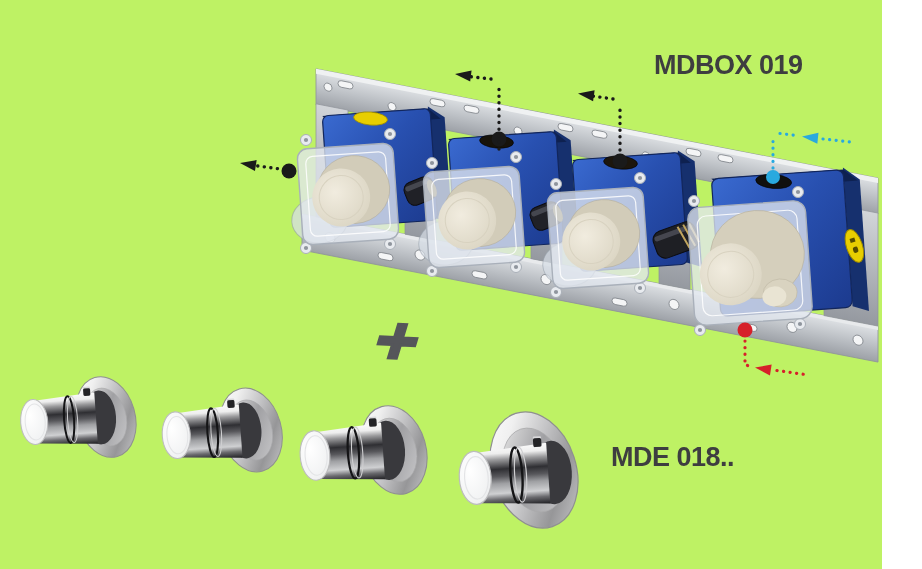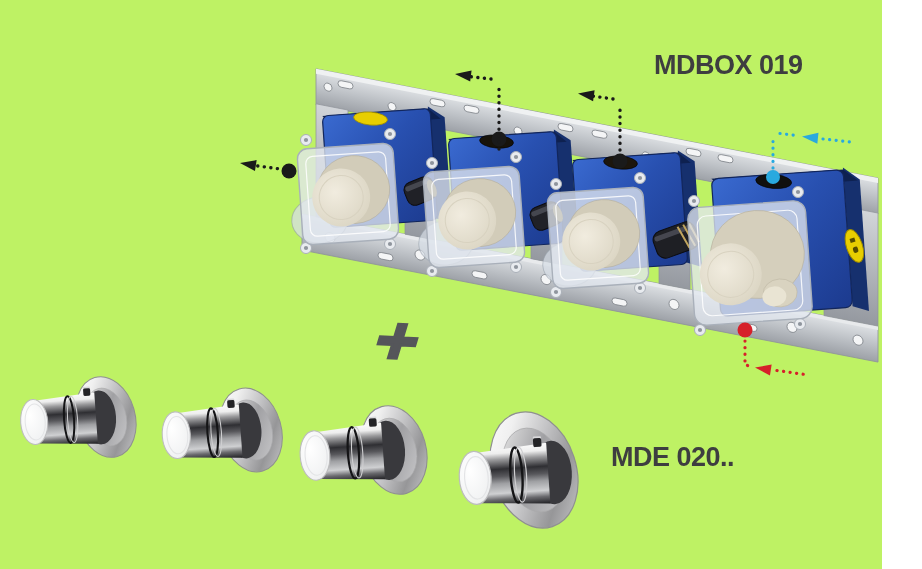--- a/index.html
+++ b/index.html
@@ -288,15 +288,15 @@
   <use href="#knobShape" transform="translate(394,450) scale(1.1)"></use>
   <g transform="translate(534,470)">
     <ellipse transform="rotate(-18)" rx="42" ry="59.5" fill="url(#gradEsc)" stroke="#8f8f91" stroke-width="1.2"></ellipse>
     <ellipse transform="rotate(-18)" rx="30" ry="43" fill="url(#gradHub)" stroke="#a9a9ab" stroke-width=".7"></ellipse>
     <use href="#knobCyl" transform="translate(26,2) scale(1.18)"></use>
   </g>
 </svg>
 
 <div class="label" style="left:654px;top:52px">MDBOX 019</div>
 <div class="plus" style="left:376px;top:304px">+</div>
-<div class="label" style="left:611px;top:444px">MDE 020..</div>
+<div class="label" style="left:611px;top:444px">MDE 018..</div>
 
 </div>
 
 </body></html>

